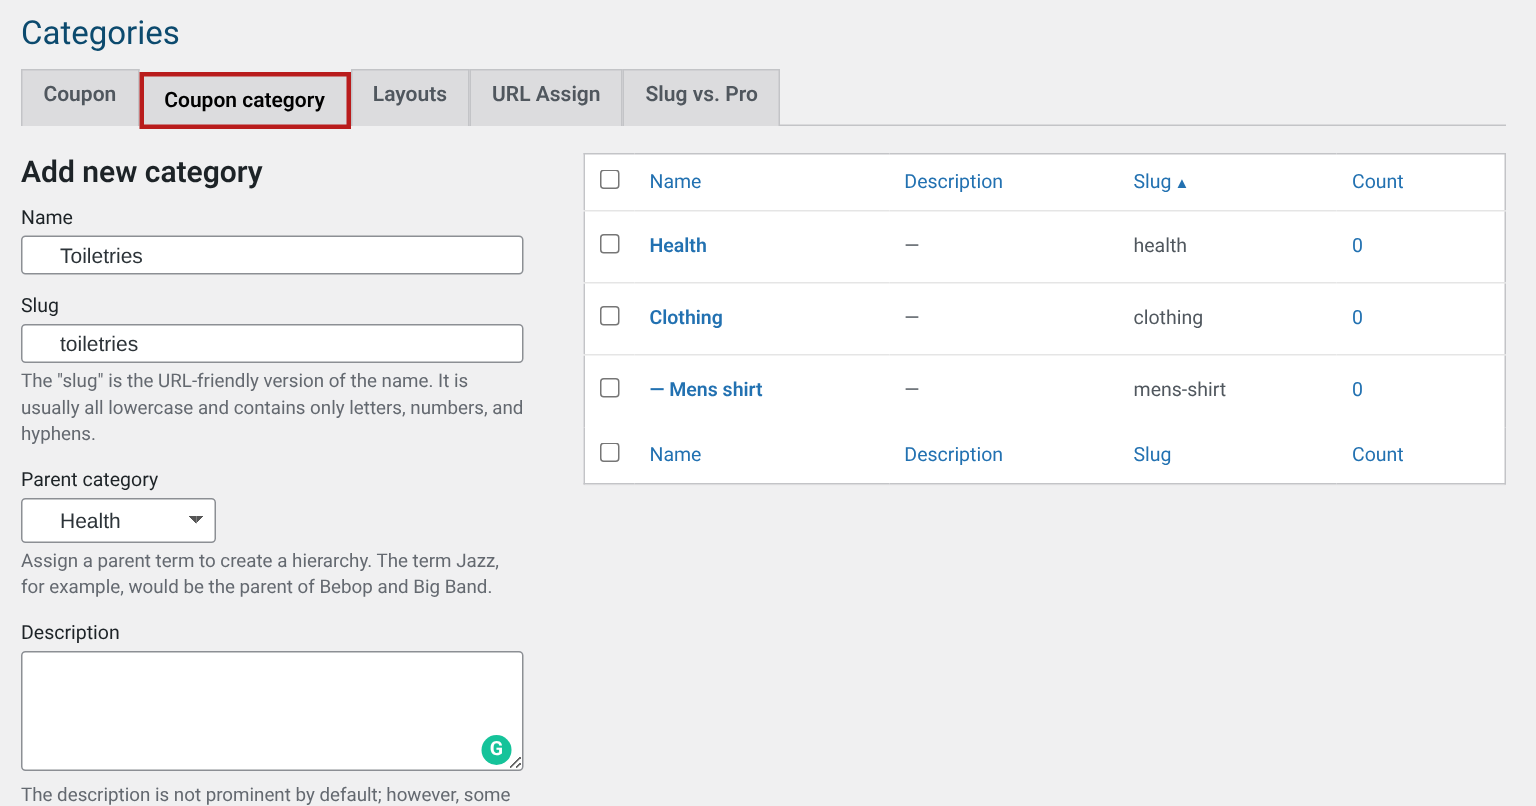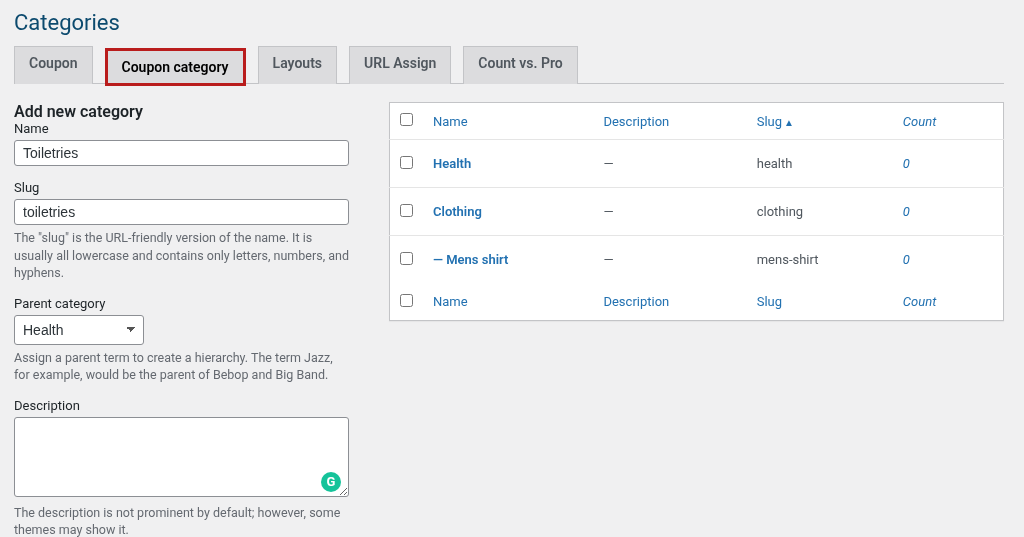--- a/index.html
+++ b/index.html
@@ -6,21 +6,21 @@
   body {
     font-family: -apple-system, BlinkMacSystemFont, "Segoe UI", Roboto, sans-serif;
     font-size: 13px;
     background: #f0f0f1;
     color: #1d2327;
     padding: 10px 20px 20px 14px;
   }
   h1.page-title { font-size: 22px; font-weight: 400; color: #0c4a6e; margin-bottom: 10px; }
   .tabs {
     display: flex;
-    gap: 12px;
+    gap: 0;
     border-bottom: 1px solid #c3c4c7;
     margin-bottom: 18px;
   }
   .tab {
     background: #dcdcde;
     border: 1px solid #c3c4c7;
     border-bottom: none;
     padding: 8px 14px;
     font-size: 14px;
     font-weight: 600;
@@ -30,28 +30,28 @@
     top: 1px;
   }
   .tab.highlighted {
     border: 3px solid #b91c1c;
     color: #000;
     top: 3px;
   }
   .content { display: flex; gap: 40px; }
   .leftcol { width: 335px; flex-shrink: 0; }
   .rightcol { flex: 1; }
-  .section-heading { font-size: 16px; font-weight: 600; }
+  .section-heading { font-size: 20px; font-weight: 600; margin-bottom: 12px; }
   .field { margin-bottom: 14px; }
   .field label { display: block; font-size: 13px; margin-bottom: 4px; color: #1d2327; }
   .field input[type=text], .field select, .field textarea {
     width: 100%;
     border: 1px solid #8c8f94;
     border-radius: 3px;
-    padding: 4px 8px;
+    padding: 4px 25px;
     font-size: 14px;
     background: #fff;
     color: #2c3338;
   }
   .field select {
     height: 30px;
     width: 130px;
     appearance: none;
     background-image: linear-gradient(45deg, transparent 50%, #555 50%), linear-gradient(135deg, #555 50%, transparent 50%);
     background-position: right 12px center, right 7px center;
@@ -86,37 +86,37 @@
     vertical-align: middle;
   }
   table.cat-table thead th, table.cat-table tfoot th {
     font-weight: 400;
     color: #2271b1;
   }
   table.cat-table thead th a, table.cat-table tfoot th a { color: #2271b1; text-decoration: none; cursor: pointer; }
   table.cat-table tbody tr { border-top: 1px solid #e5e5e5; }
   table.cat-table tbody tr td.name a { color: #2271b1; font-weight: 600; text-decoration: none; }
   .col-cb { width: 32px; text-align: center; }
-  .col-count { text-align: left; padding-right: 18px !important; font-style: italic; }
+  .col-count { text-align: left; padding-right: 18px !important; }
   .col-count a { color:#2271b1; text-decoration:none; }
   .sort-ind { color:#2271b1; font-size:10px; margin-left:2px; }
   td.desc, td.slug { color: #50575e; }
   tbody tr { height: 48px; }
 </style>
 </head>
 <body>
 
 <h1 class="page-title">Categories</h1>
 
 <div class="tabs" id="tab-bar">
     <div class="tab">Coupon</div>
     <div class="tab highlighted">Coupon category</div>
     <div class="tab">Layouts</div>
     <div class="tab">URL Assign</div>
-    <div class="tab">Count vs. Pro</div>
+    <div class="tab">Slug vs. Pro</div>
   </div>
 
 <div class="content">
   <div class="leftcol">
     <div class="section-heading">Add new category</div>
 
     <div class="field">
       <label>Name</label>
       <input type="text" value="Toiletries" style="">
     </div>

